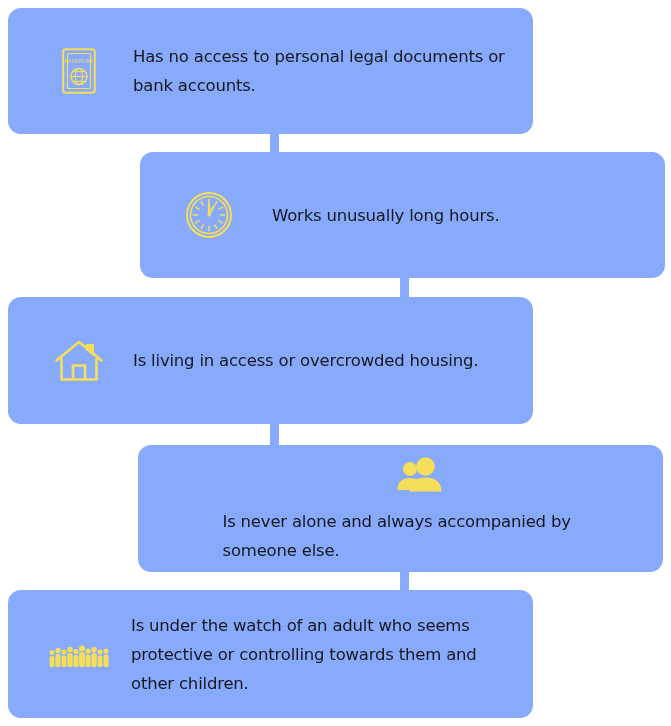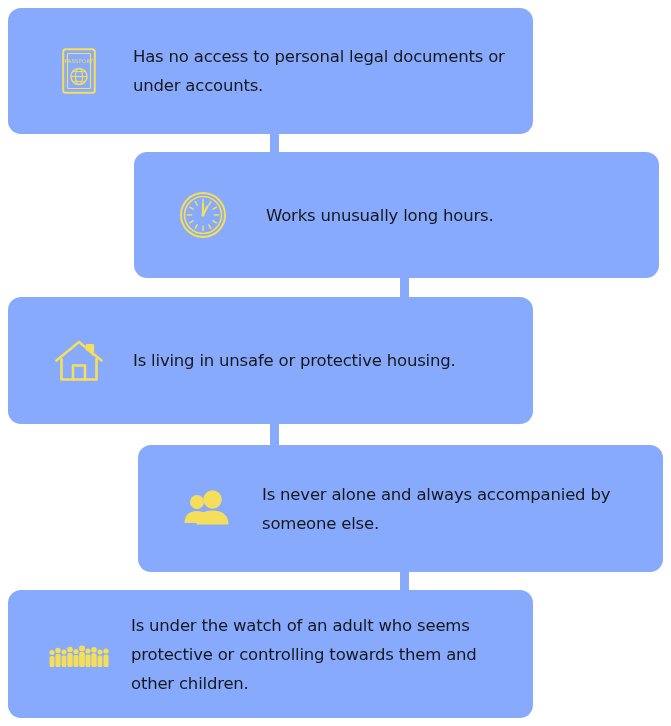--- a/index.html
+++ b/index.html
@@ -27,23 +27,23 @@
     position: absolute;
     background: #88aafc;
     border-radius: 13px;
     display: flex;
     align-items: center;
     box-sizing: border-box;
   }
 
   
   .card-1 { left: 8px;   top: 8px;   width: 525px; height: 126px; }
-  .card-2 { left: 134px; top: 152px; width: 525px; height: 126px; }
+  .card-2 { left: 140px; top: 152px; width: 525px; height: 126px; }
   .card-3 { left: 8px;   top: 297px; width: 525px; height: 127px; }
-  .card-4 { left: 138px; top: 445px; width: 525px; height: 127px; }
+  .card-4 { left: 138px; top: 445px; width: 525px; height: 127px; flex-direction: column; }
   .card-5 { left: 8px;   top: 590px; width: 525px; height: 128px; }
 
   .icon-slot {
     width: 62px;
     min-width: 62px;
     height: 62px;
     margin-left: 40px;
     display: flex;
     align-items: center;
     justify-content: center;
@@ -91,21 +91,21 @@
         <rect x="1.2" y="1.2" width="31.6" height="43.6" rx="2.5" ry="2.5" fill="none" stroke="#f5de5a" stroke-width="2"></rect>
         <rect x="5.5" y="5.5" width="23" height="35" rx="1" ry="1" fill="none" stroke="#f5de5a" stroke-width="1.2"></rect>
         <text x="17" y="15" fill="#f5de5a" font-size="5.2" font-family="DejaVu Sans, sans-serif" text-anchor="middle" letter-spacing="0.3">PASSPORT</text>
         <circle cx="17" cy="28.5" r="8" fill="none" stroke="#f5de5a" stroke-width="1.4"></circle>
         <ellipse cx="17" cy="28.5" rx="3.6" ry="8" fill="none" stroke="#f5de5a" stroke-width="1.1"></ellipse>
         <line x1="9" y1="28.5" x2="25" y2="28.5" stroke="#f5de5a" stroke-width="1.1"></line>
         <line x1="10.4" y1="23.6" x2="23.6" y2="23.6" stroke="#f5de5a" stroke-width="1"></line>
         <line x1="10.4" y1="33.4" x2="23.6" y2="33.4" stroke="#f5de5a" stroke-width="1"></line>
       </svg>
     </div>
-    <div class="card-text">Has no access to personal legal documents or under accounts.</div>
+    <div class="card-text">Has no access to personal legal documents or bank accounts.</div>
   </div>
 
   <div class="card card-2">
     <div class="icon-slot">
       <svg width="48" height="48" viewBox="0 0 48 48">
         <circle cx="24" cy="24" r="22" fill="none" stroke="#f5de5a" stroke-width="2"></circle>
         <circle cx="24" cy="24" r="18.5" fill="none" stroke="#f5de5a" stroke-width="1.6"></circle>
         <g stroke="#f5de5a" stroke-width="1.5" stroke-linecap="round">
           <line x1="24" y1="8.5" x2="24" y2="12.5"></line>
           <line x1="31.8" y1="10.6" x2="29.8" y2="14.1"></line>
@@ -130,21 +130,21 @@
 
   <div class="card card-3">
     <div class="icon-slot">
       <svg width="50" height="44" viewBox="0 0 50 44">
         <path d="M2.5 21.5 L25 3 L47.5 21.5" fill="none" stroke="#f5de5a" stroke-width="2.6" stroke-linejoin="round" stroke-linecap="round"></path>
         <path d="M33 11.5 L33 6 L39 6 L39 16.5" fill="#f5de5a" stroke="#f5de5a" stroke-width="2.2" stroke-linejoin="round"></path>
         <path d="M7.5 20 L7.5 40.5 L42.5 40.5 L42.5 20" fill="none" stroke="#f5de5a" stroke-width="2.6" stroke-linejoin="round" stroke-linecap="round"></path>
         <path d="M19 40.5 L19 26.5 L31 26.5 L31 40.5" fill="none" stroke="#f5de5a" stroke-width="2.6" stroke-linejoin="round" stroke-linecap="round"></path>
       </svg>
     </div>
-    <div class="card-text">Is living in unsafe or protective housing.</div>
+    <div class="card-text">Is living in access or overcrowded housing.</div>
   </div>
 
   <div class="card card-4">
     <div class="icon-slot">
       <svg width="50" height="40" viewBox="0 0 50 40">
         <circle cx="15" cy="13" r="7" fill="#f5de5a"></circle>
         <path d="M2.5 34 C2.5 25.5 8 22 15 22 C22 22 27.5 25.5 27.5 34 Z" fill="#f5de5a"></path>
         <circle cx="30.5" cy="10.5" r="9.3" fill="#f5de5a"></circle>
         <path d="M14.5 35.5 C14.5 25.5 21.5 21.5 30.5 21.5 C39.5 21.5 46.5 25.5 46.5 35.5 Z" fill="#f5de5a"></path>
       </svg>

